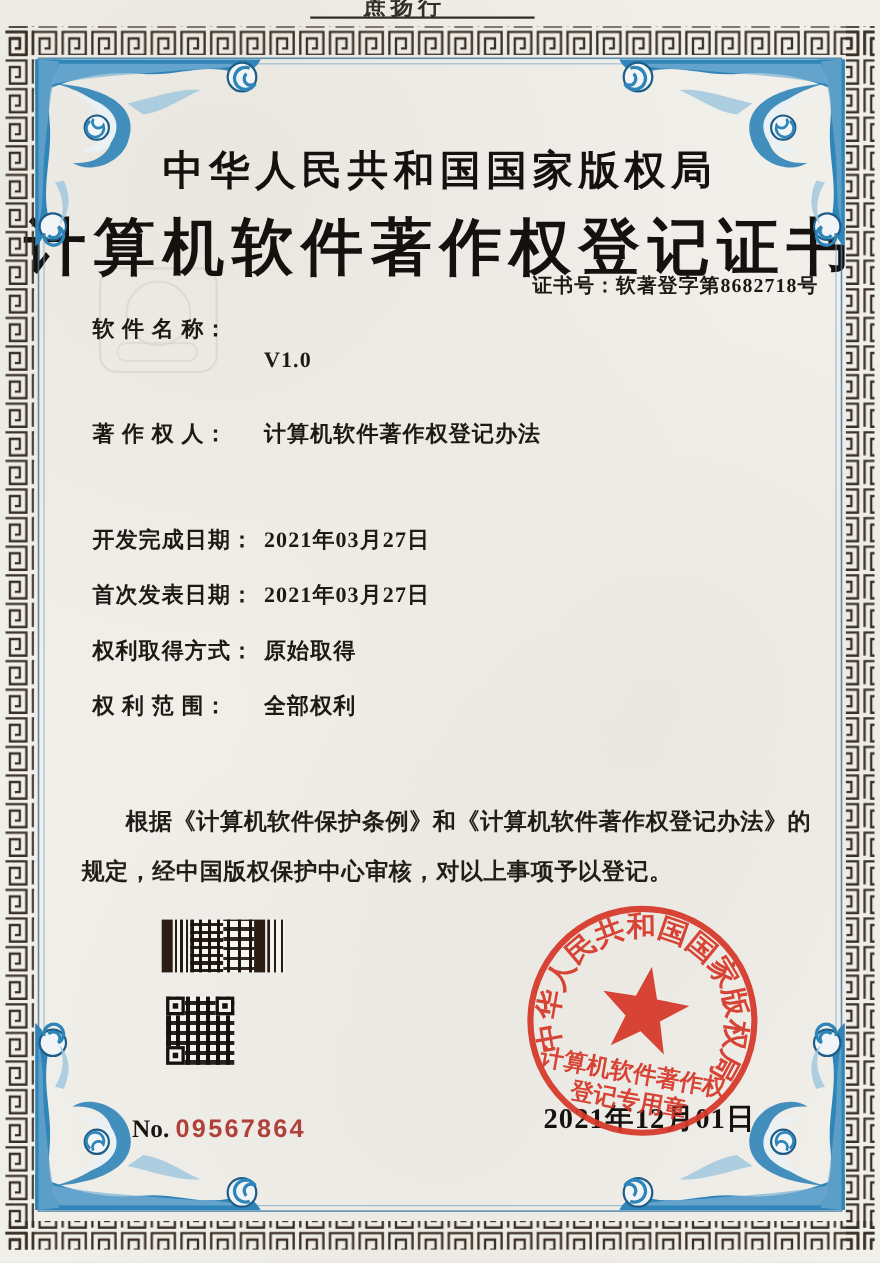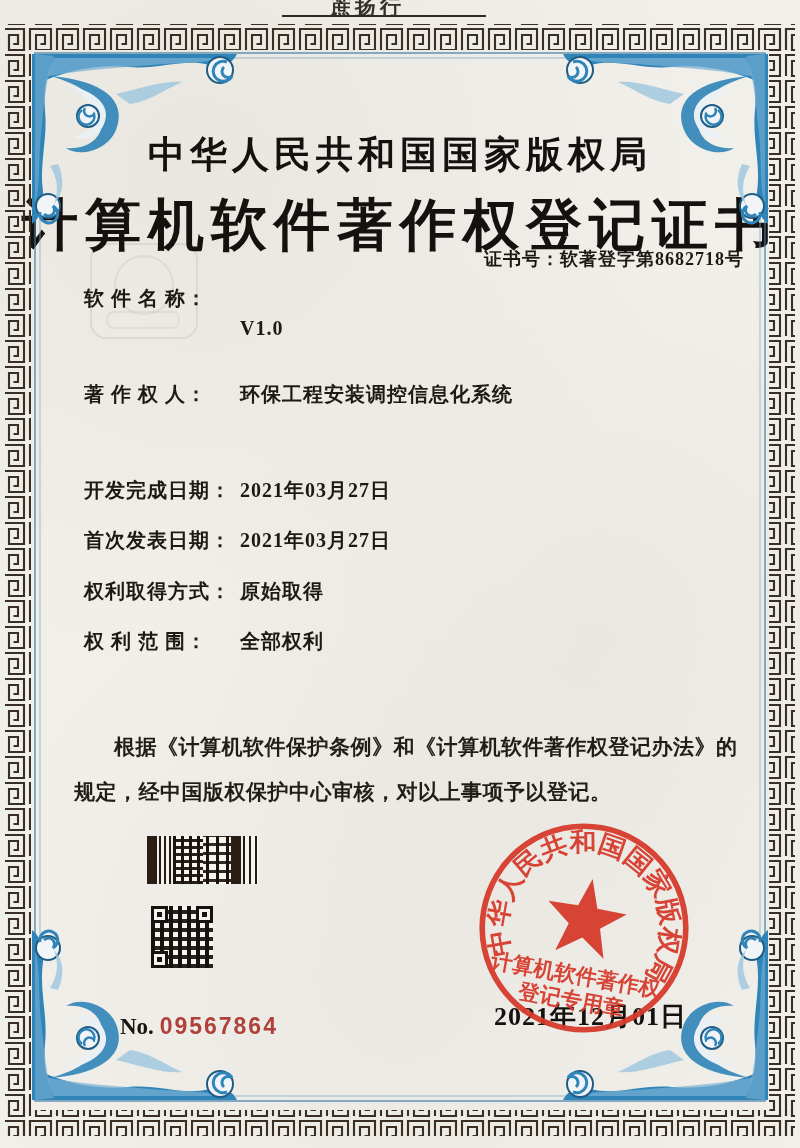--- a/index.html
+++ b/index.html
@@ -120,21 +120,21 @@
     <span>证书号：</span><span>软著登字第8682718号</span>
   </div>
 
   <div class="abs row" style="top:285px">
     <span class="lbl">软 件 名 称：</span>
   </div>
   <div class="abs val" style="left:240px;top:317px">V1.0</div>
 
   <div class="abs row" style="top:381px">
     <span class="lbl">著 作 权 人：</span>
-    <span class="val">环保工程安装调控信息化系统</span>
+    <span class="val">计算机软件著作权登记办法</span>
   </div>
 
   <div class="abs row" style="top:477px">
     <span class="lbl">开发完成日期：</span>
     <span class="val">2021年03月27日</span>
   </div>
 
   <div class="abs row" style="top:527px">
     <span class="lbl">首次发表日期：</span>
     <span class="val">2021年03月27日</span>

